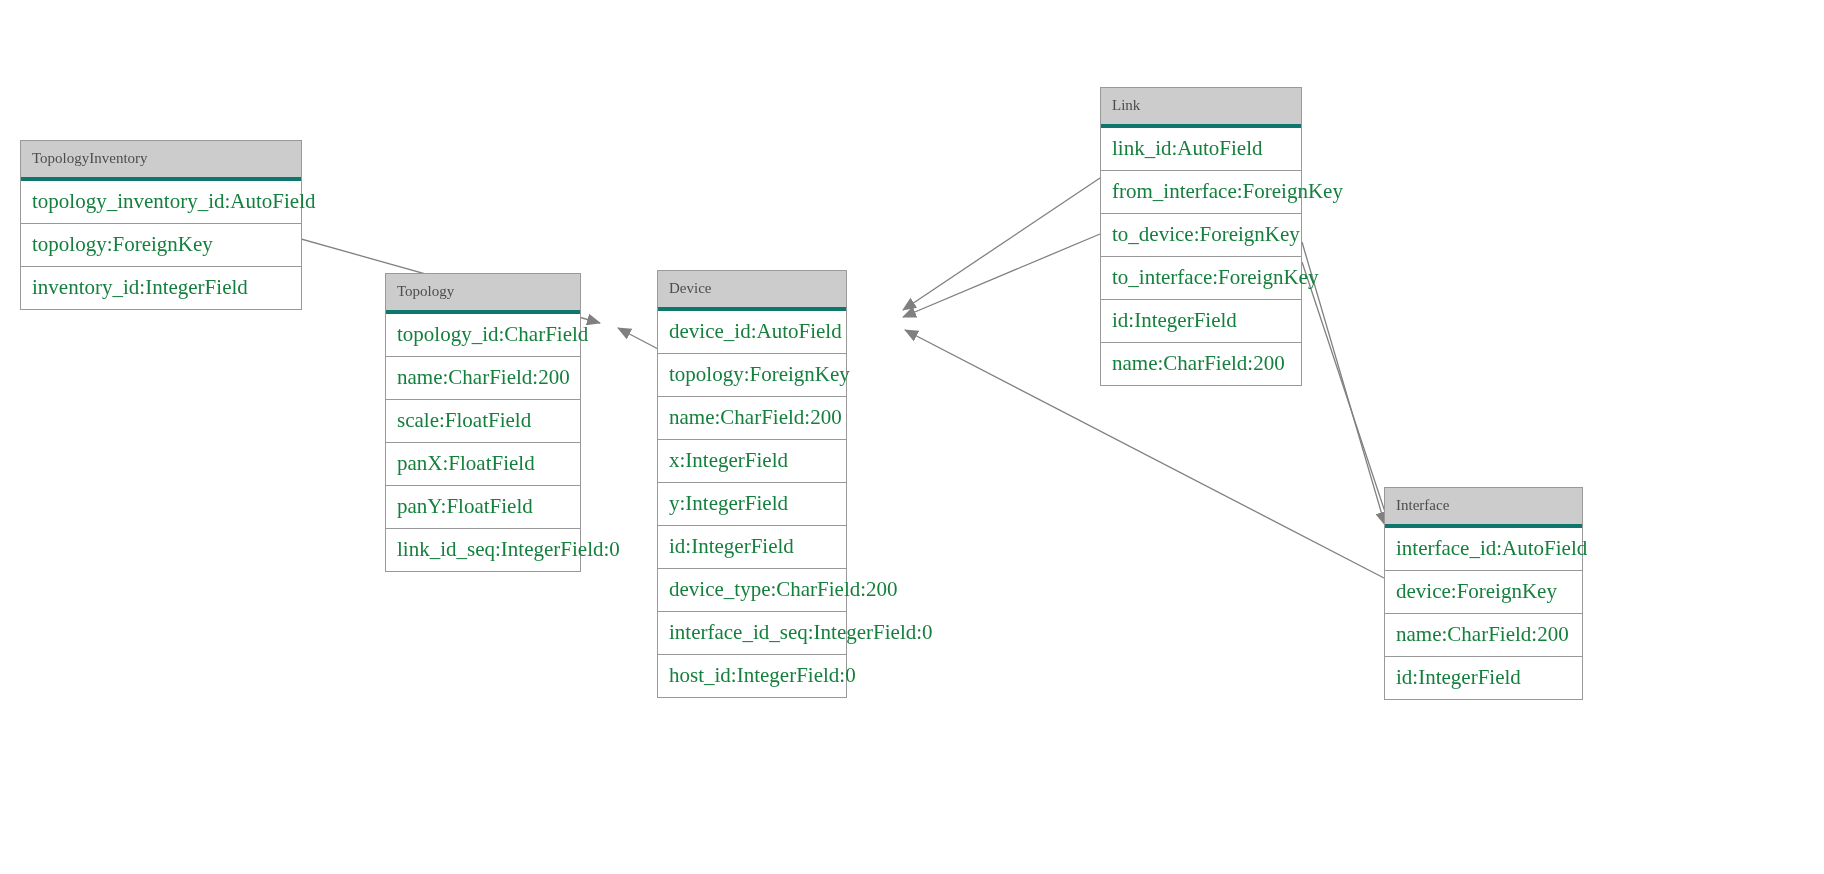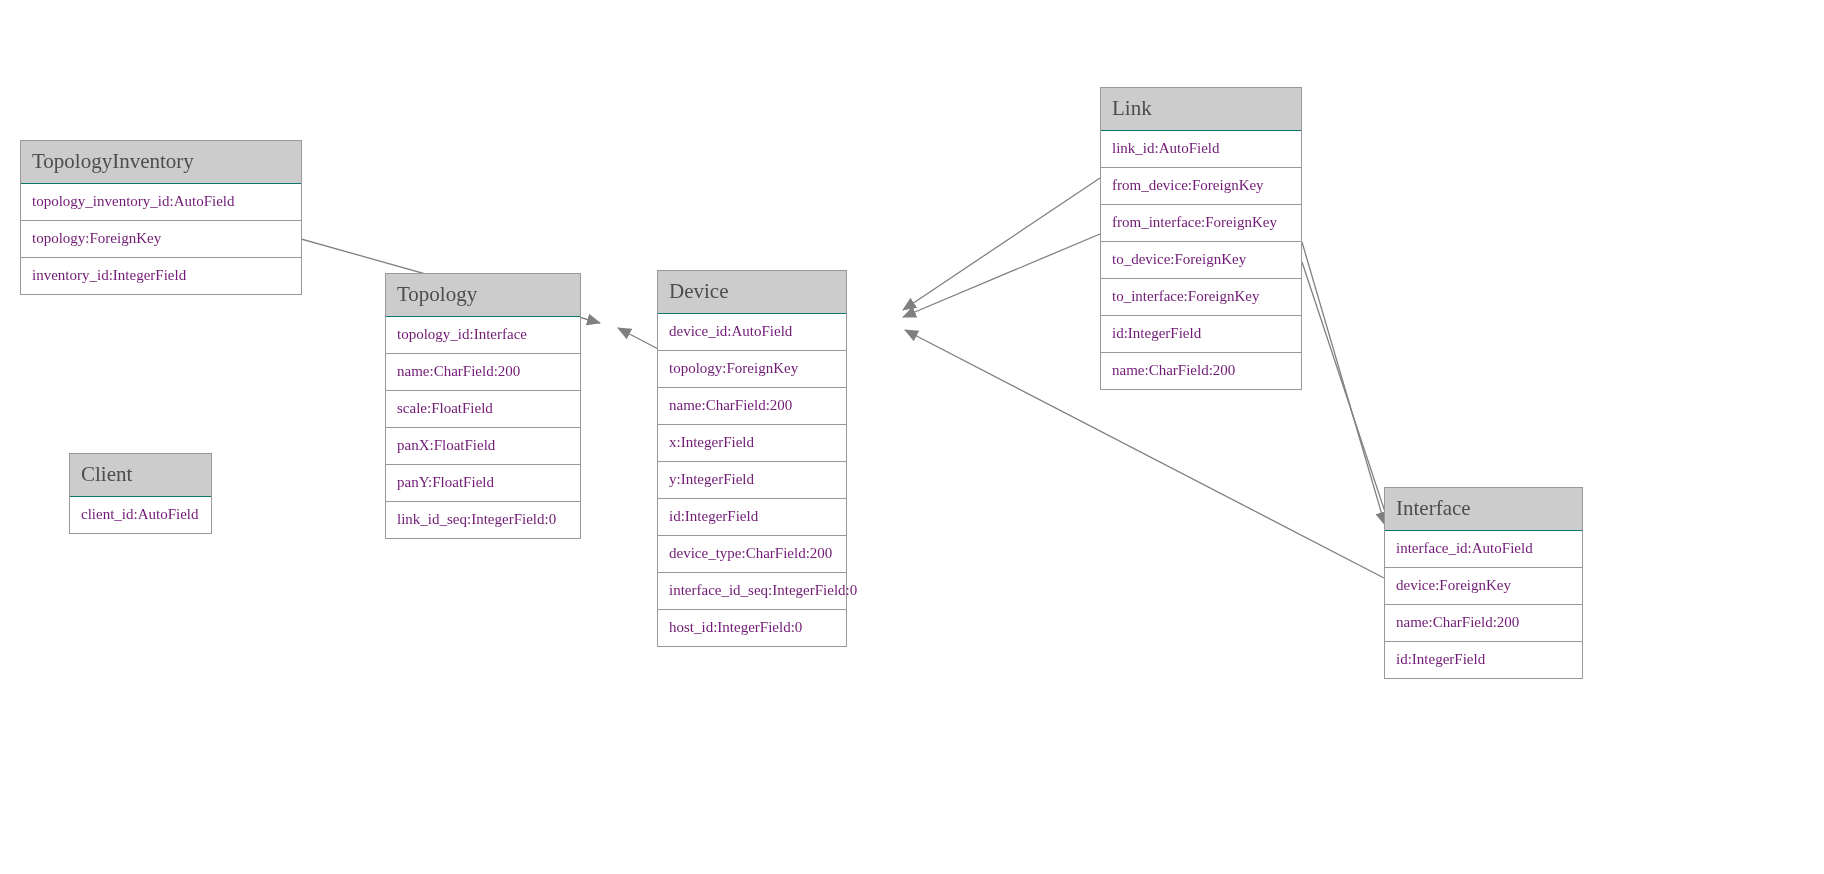--- a/index.html
+++ b/index.html
@@ -29,30 +29,30 @@
   }
   .entity {
     position: absolute;
     border: 1px solid #999999;
     background: #ffffff;
     box-sizing: border-box;
   }
   .entity-title {
     background: #cccccc;
     color: #4d4d4d;
-    font-size: 21px;
+    font-size: 15px;
     line-height: 1;
     padding: 10px 10px 11px 11px;
-    border-bottom: 1px solid #0f766e;
+    border-bottom: 4px solid #0f766e;
     box-sizing: border-box;
     white-space: nowrap;
   }
   .entity-field {
-    color: #701a75;
-    font-size: 15px;
+    color: #15803d;
+    font-size: 21px;
     line-height: 1;
     padding: 10px 10px 11px 11px;
     border-bottom: 1px solid #999999;
     box-sizing: border-box;
     white-space: nowrap;
   }
   .entity-field:last-child {
     border-bottom: none;
   }
 </style>
@@ -83,28 +83,24 @@
     <path d="M1384,578 L905,330" stroke="#808080" stroke-width="1.3" fill="none" marker-end="url(#arrow)"></path>
   </svg>
 
   <div class="entity" style="left:20px; top:140px; width:282px;">
     <div class="entity-title">TopologyInventory</div>
     <div class="entity-field">topology_inventory_id:AutoField</div>
     <div class="entity-field">topology:ForeignKey</div>
     <div class="entity-field">inventory_id:IntegerField</div>
   </div>
 
-  <div class="entity" style="left:69px; top:453px; width:143px;">
-    <div class="entity-title">Client</div>
-    <div class="entity-field">client_id:AutoField</div>
-  </div>
 
   <div class="entity" style="left:385px; top:273px; width:196px;">
     <div class="entity-title">Topology</div>
-    <div class="entity-field">topology_id:Interface</div>
+    <div class="entity-field">topology_id:CharField</div>
     <div class="entity-field">name:CharField:200</div>
     <div class="entity-field">scale:FloatField</div>
     <div class="entity-field">panX:FloatField</div>
     <div class="entity-field">panY:FloatField</div>
     <div class="entity-field">link_id_seq:IntegerField:0</div>
   </div>
 
   <div class="entity" style="left:657px; top:270px; width:190px;">
     <div class="entity-title">Device</div>
     <div class="entity-field">device_id:AutoField</div>
@@ -114,21 +110,20 @@
     <div class="entity-field">y:IntegerField</div>
     <div class="entity-field">id:IntegerField</div>
     <div class="entity-field">device_type:CharField:200</div>
     <div class="entity-field">interface_id_seq:IntegerField:0</div>
     <div class="entity-field">host_id:IntegerField:0</div>
   </div>
 
   <div class="entity" style="left:1100px; top:87px; width:202px;">
     <div class="entity-title">Link</div>
     <div class="entity-field">link_id:AutoField</div>
-    <div class="entity-field">from_device:ForeignKey</div>
     <div class="entity-field">from_interface:ForeignKey</div>
     <div class="entity-field">to_device:ForeignKey</div>
     <div class="entity-field">to_interface:ForeignKey</div>
     <div class="entity-field">id:IntegerField</div>
     <div class="entity-field">name:CharField:200</div>
   </div>
 
   <div class="entity" style="left:1384px; top:487px; width:199px;">
     <div class="entity-title">Interface</div>
     <div class="entity-field">interface_id:AutoField</div>

